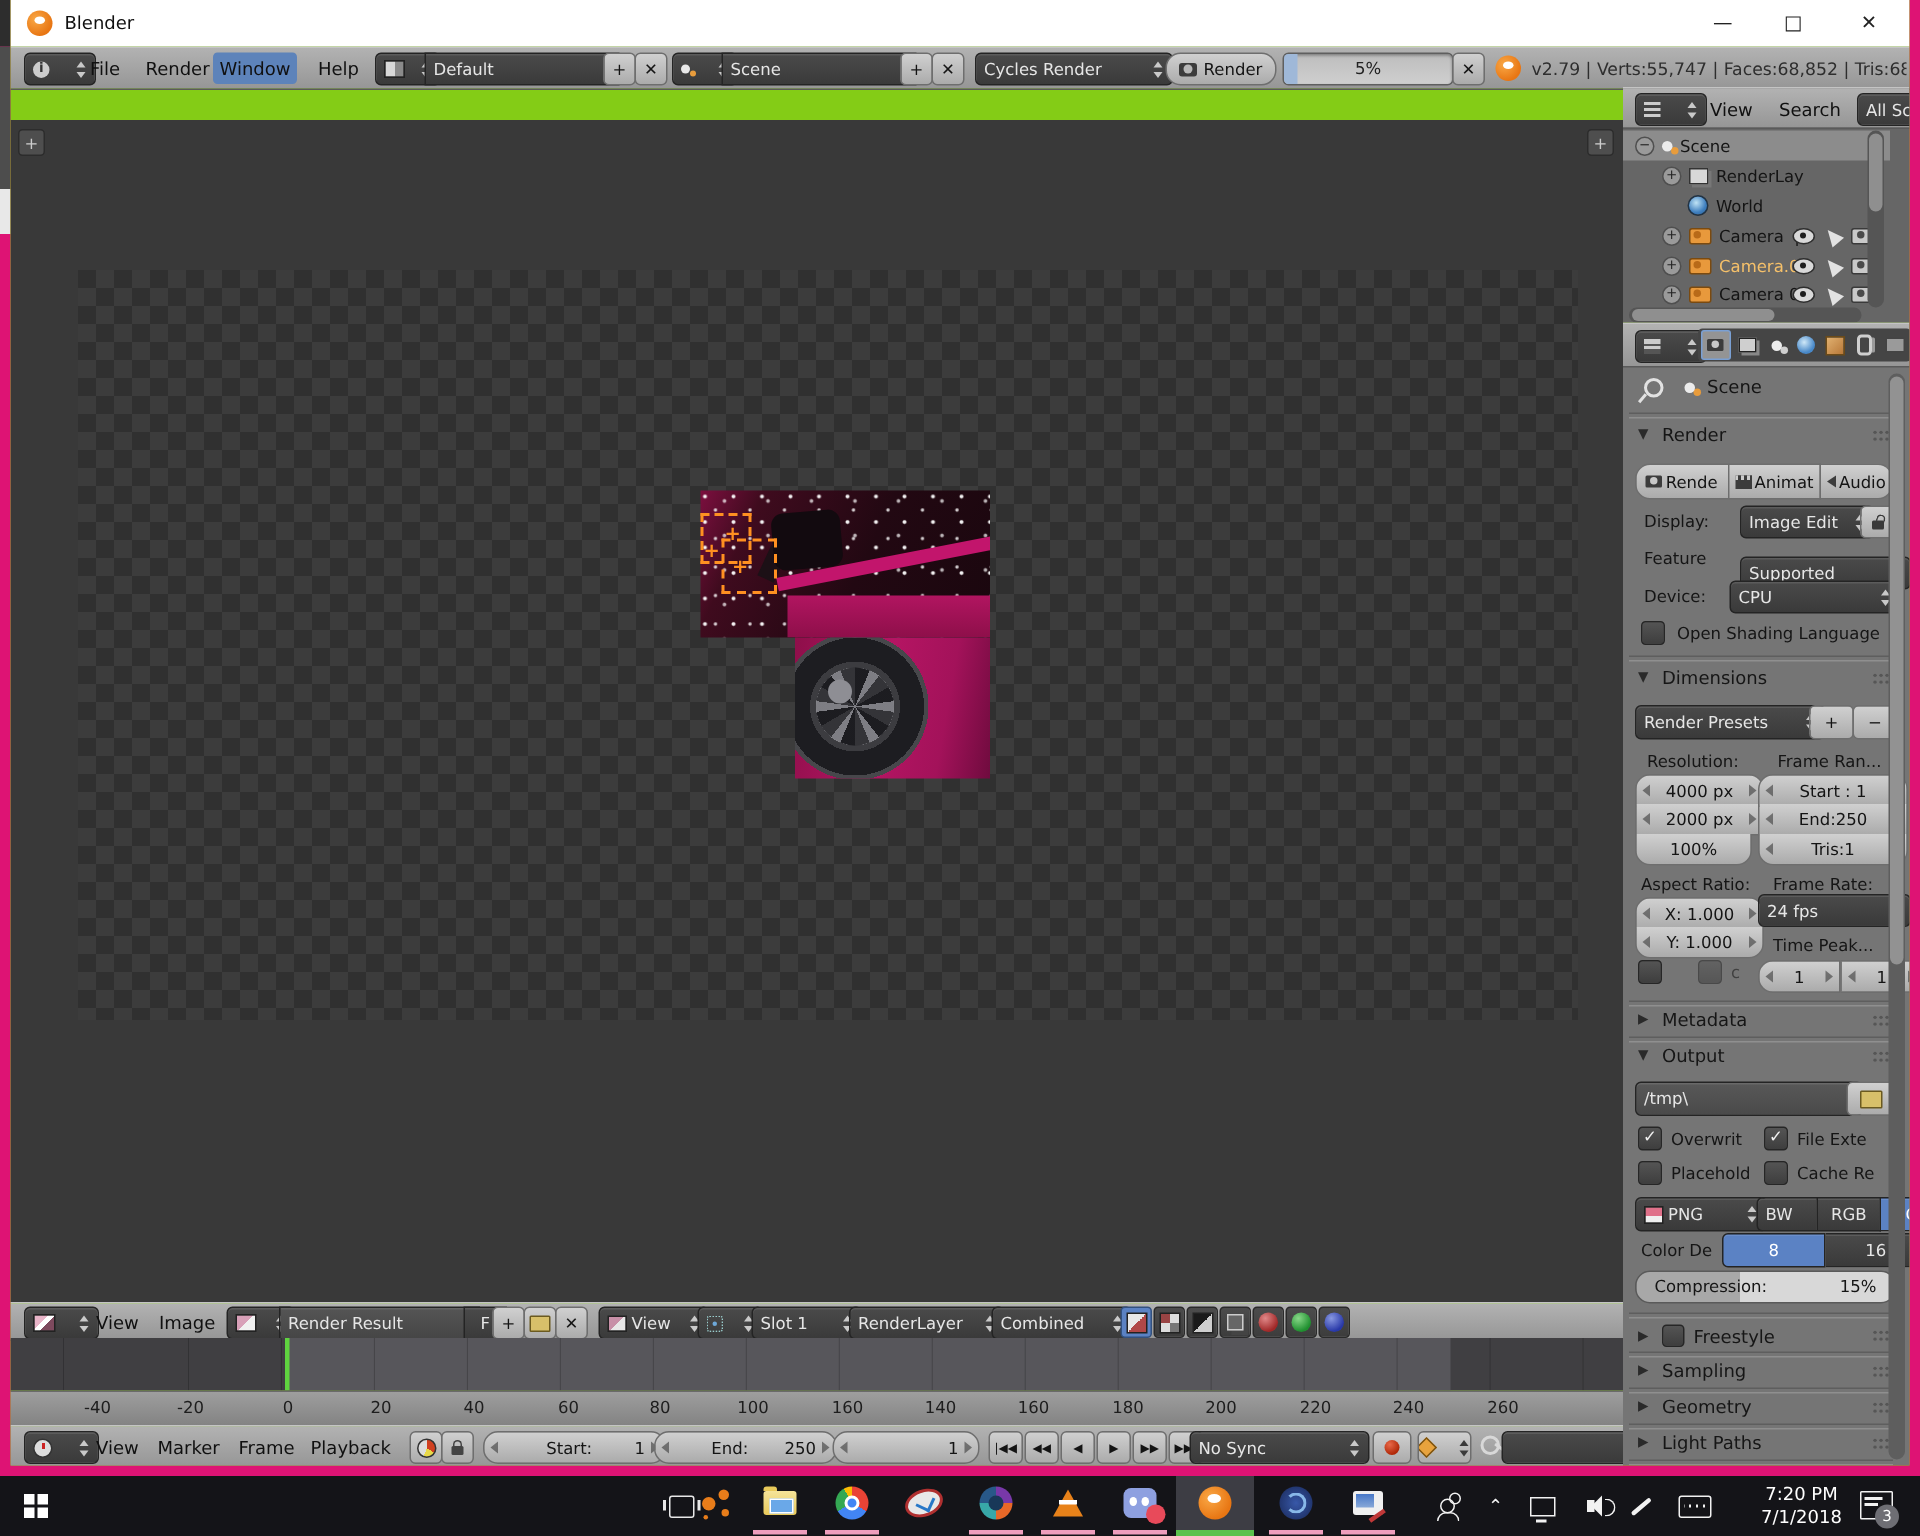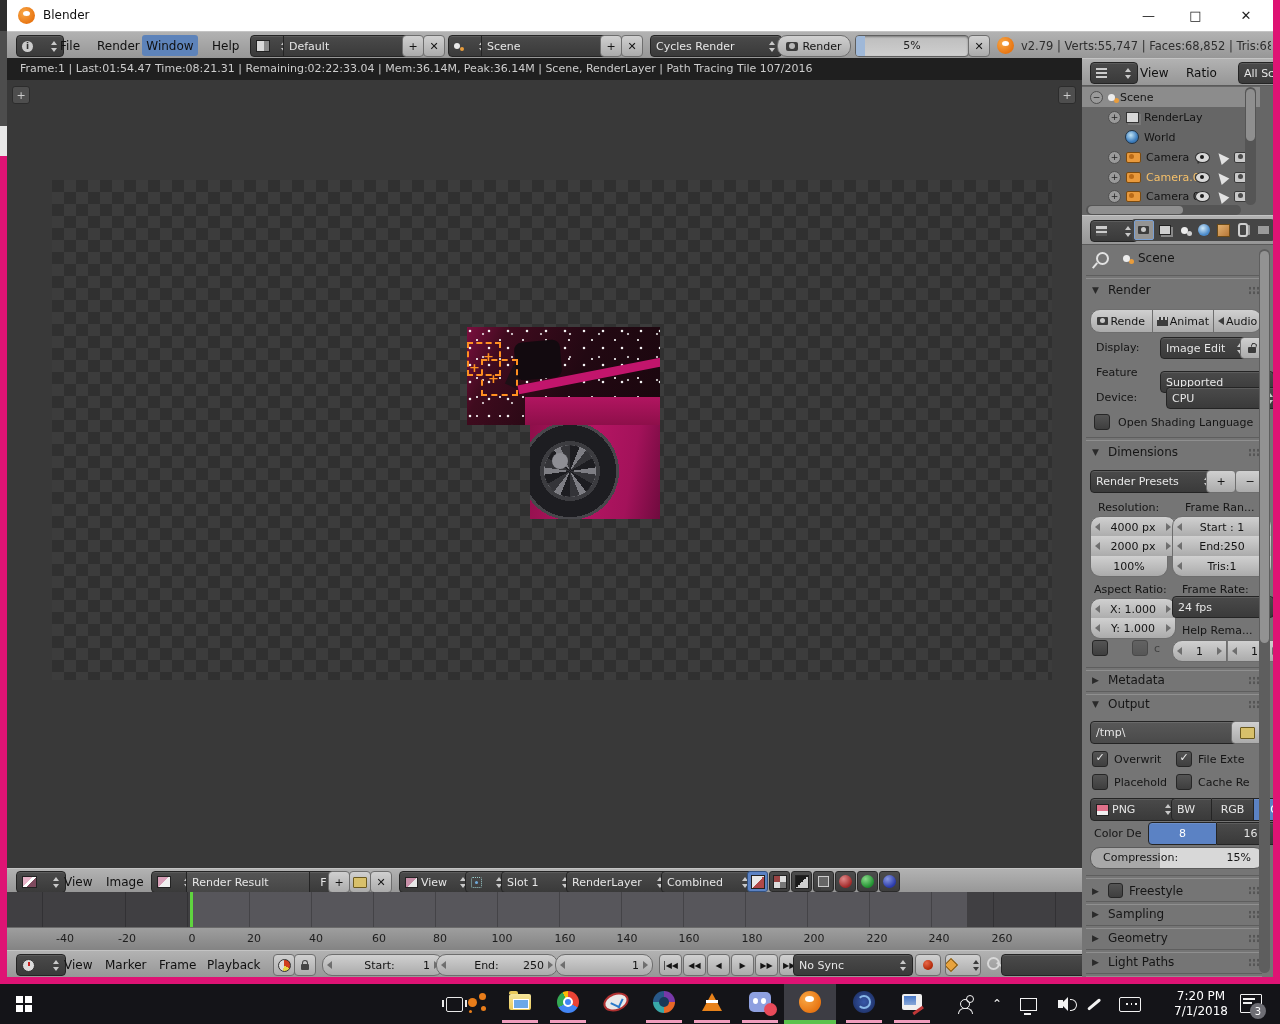--- a/index.html
+++ b/index.html
@@ -125,23 +125,20 @@
         <div style="position:absolute;width:100%;text-align:center;top:3px;font-size:11px;color:#222">5%</div>
       </div>
       <div class="abs btn" style="left:961px;top:3px;width:20px;height:20px">✕</div>
 
       <div class="abs" style="left:990px;top:5px;width:17px;height:17px;border-radius:50%;background:radial-gradient(circle at 35% 35%,#f9a846,#e87613 70%)">
         <div class="abs" style="left:5px;top:4px;width:7px;height:5px;border-radius:50%;background:#fff"></div>
       </div>
       <div class="abs menu" style="left:1014px;top:7px;width:250px;overflow:hidden;color:#2e2e2e;font-size:11.5px">v2.79 | Verts:55,747 | Faces:68,852 | Tris:68,85</div>
     </div>
 
-    <div class="abs" style="left:0;top:58px;width:1075px;height:22px;background:#1f1f1f">
-      <div class="abs" style="left:13px;top:4px;font-size:11px;color:#cdcdcd;white-space:nowrap">Frame:1 | Last:01:54.47 Time:08:21.31 | Remaining:02:22:33.04 | Mem:36.14M, Peak:36.14M | Scene, RenderLayer | Path Tracing Tile 107/2016</div>
-    </div>
 
     <div class="abs" style="left:0;top:80px;width:1075px;height:788px;background:#393939;overflow:hidden">
       <div class="abs flex" style="left:5px;top:6px;width:16px;height:16px;background:#4e4e4e;border:1px solid #2c2c2c;border-radius:3px;color:#ccc;justify-content:center;font-size:11px">+</div>
       <div class="abs flex" style="left:1051px;top:6px;width:16px;height:16px;background:#4e4e4e;border:1px solid #2c2c2c;border-radius:3px;color:#ccc;justify-content:center;font-size:11px">+</div>
 
       <div class="abs checker" style="left:45px;top:100px;width:1000px;height:500px">
 
         <div class="abs" style="left:415px;top:147px;width:193px;height:192px">
 
           <div class="abs" style="left:0;top:0;width:193px;height:98px;overflow:hidden;
@@ -335,21 +332,21 @@
       <div class="abs wdark" style="left:994px;top:3px;width:74px;height:20px"></div>
     </div>
 
     <div class="abs" style="left:1075px;top:58px;width:191px;height:157px;background:#666;overflow:hidden">
       <div class="abs hdr" style="left:0;top:0;width:191px;height:26px">
         <div class="abs wdark" style="left:8px;top:3px;width:36px;height:20px;gap:3px">
           <div style="width:11px;height:10px;background:linear-gradient(#ccc 0 2px,transparent 2px 4px,#ccc 4px 6px,transparent 6px 8px,#ccc 8px 10px)"></div>
           <div class="ud"></div>
         </div>
         <div class="abs menu" style="left:58px;top:7px">View</div>
-        <div class="abs menu" style="left:104px;top:7px">Ratio</div>
+        <div class="abs menu" style="left:104px;top:7px">Search</div>
         <div class="abs wdark" style="left:156px;top:3px;width:40px;height:20px">
             <span>All Scen</span>
           </div>
       </div>
 
       <div class="abs flex" style="left:0;top:29px;width:170px;height:20px;background:#8c8c8c;gap:5px;padding-left:8px">
         <div class="exp">−</div>
         <div style="width:7px;height:7px;border-radius:50%;background:#ececec;box-shadow:5px 3px 0 -1px #e89c3c"></div>
         <span class="oli">Scene</span>
       </div>
@@ -486,21 +483,21 @@
           </div>
       </div>
 
       <div class="abs lbl" style="left:14px;top:151px">Feature</div>
       <div class="abs wdark" style="left:78px;top:156px;width:102px;height:20px">
         <span>Supported</span>
         <div class="ud"></div>
       </div>
 
       <div class="abs lbl" style="left:14px;top:176px">Device:</div>
-      <div class="abs wdark" style="left:84px;top:172px;width:102px;height:20px">
+      <div class="abs wdark" style="left:71px;top:172px;width:102px;height:20px">
         <span>CPU</span>
         <div class="ud"></div>
       </div>
 
       <div class="abs flex" style="left:12px;top:199px;gap:8px">
         <div class="check"></div>
         <span class="lbl">Open Shading Language</span>
       </div>
       <div class="abs sep" style="left:4px;top:222px;width:176px"></div>
 
@@ -560,21 +557,21 @@
       <div class="abs btn" style="left:8px;top:403px;width:76px;height:20px;border-radius:0 0 10px 10px;border-top:none;padding:0 4px">
           <span class="tl"></span>
           <span>Y: 1.000</span>
           <span class="tr"></span>
         </div>
 
       <div class="abs wdark" style="left:90px;top:381px;width:90px;height:20px">
         <span>24 fps</span>
         <div class="ud"></div>
       </div>
-      <div class="abs lbl" style="left:100px;top:409px">Help Rema...</div>
+      <div class="abs lbl" style="left:100px;top:409px">Time Peak...</div>
 
       <div class="abs flex" style="left:10px;top:425px;gap:6px">
         <div class="check"></div>
         <div class="check" style="margin-left:18px;opacity:.55"></div>
         <span class="lbl" style="opacity:.55">c</span>
       </div>
       <div class="abs flex" style="left:90px;top:425px">
         <div class="btn" style="width:45px;height:20px;border-radius:10px 0 0 10px;padding:0 4px">
             <span class="tl"></span>
             <span>1</span>

